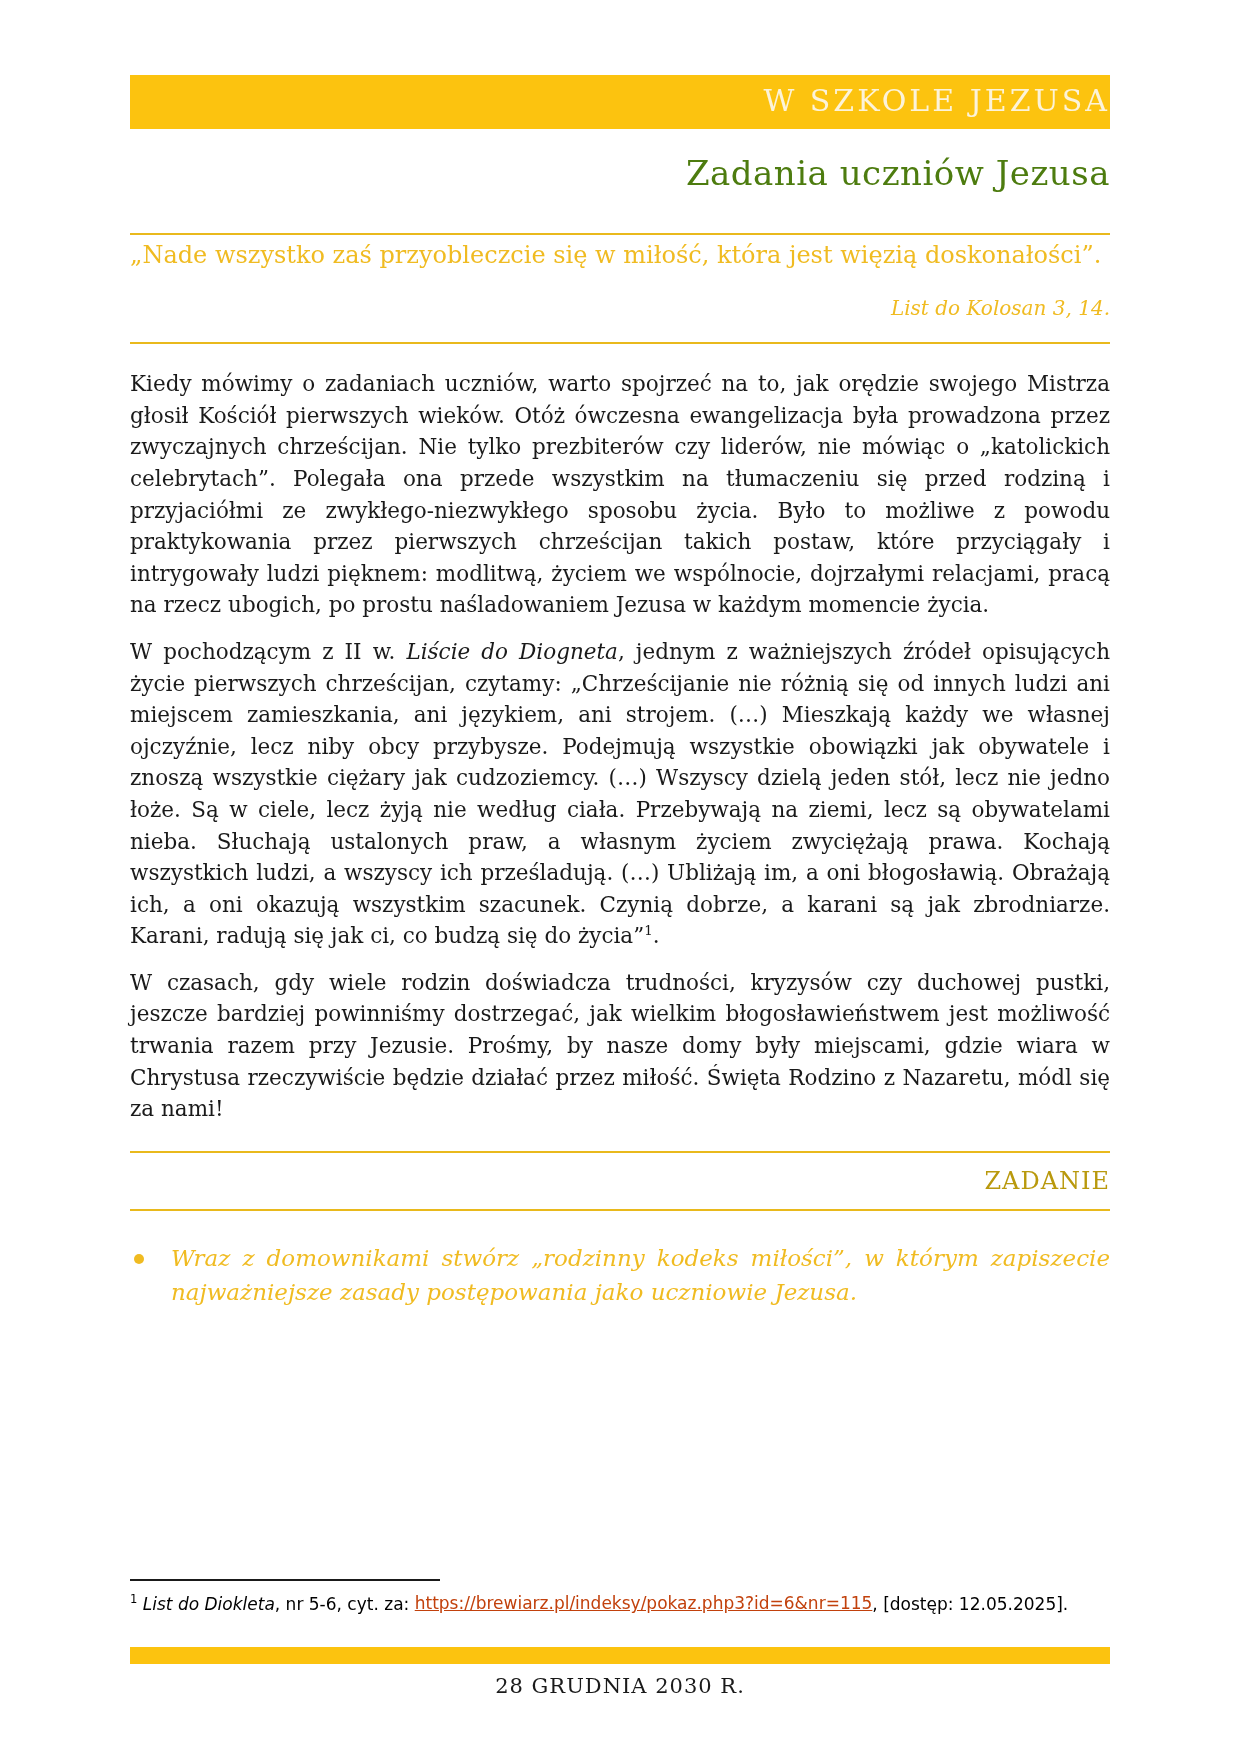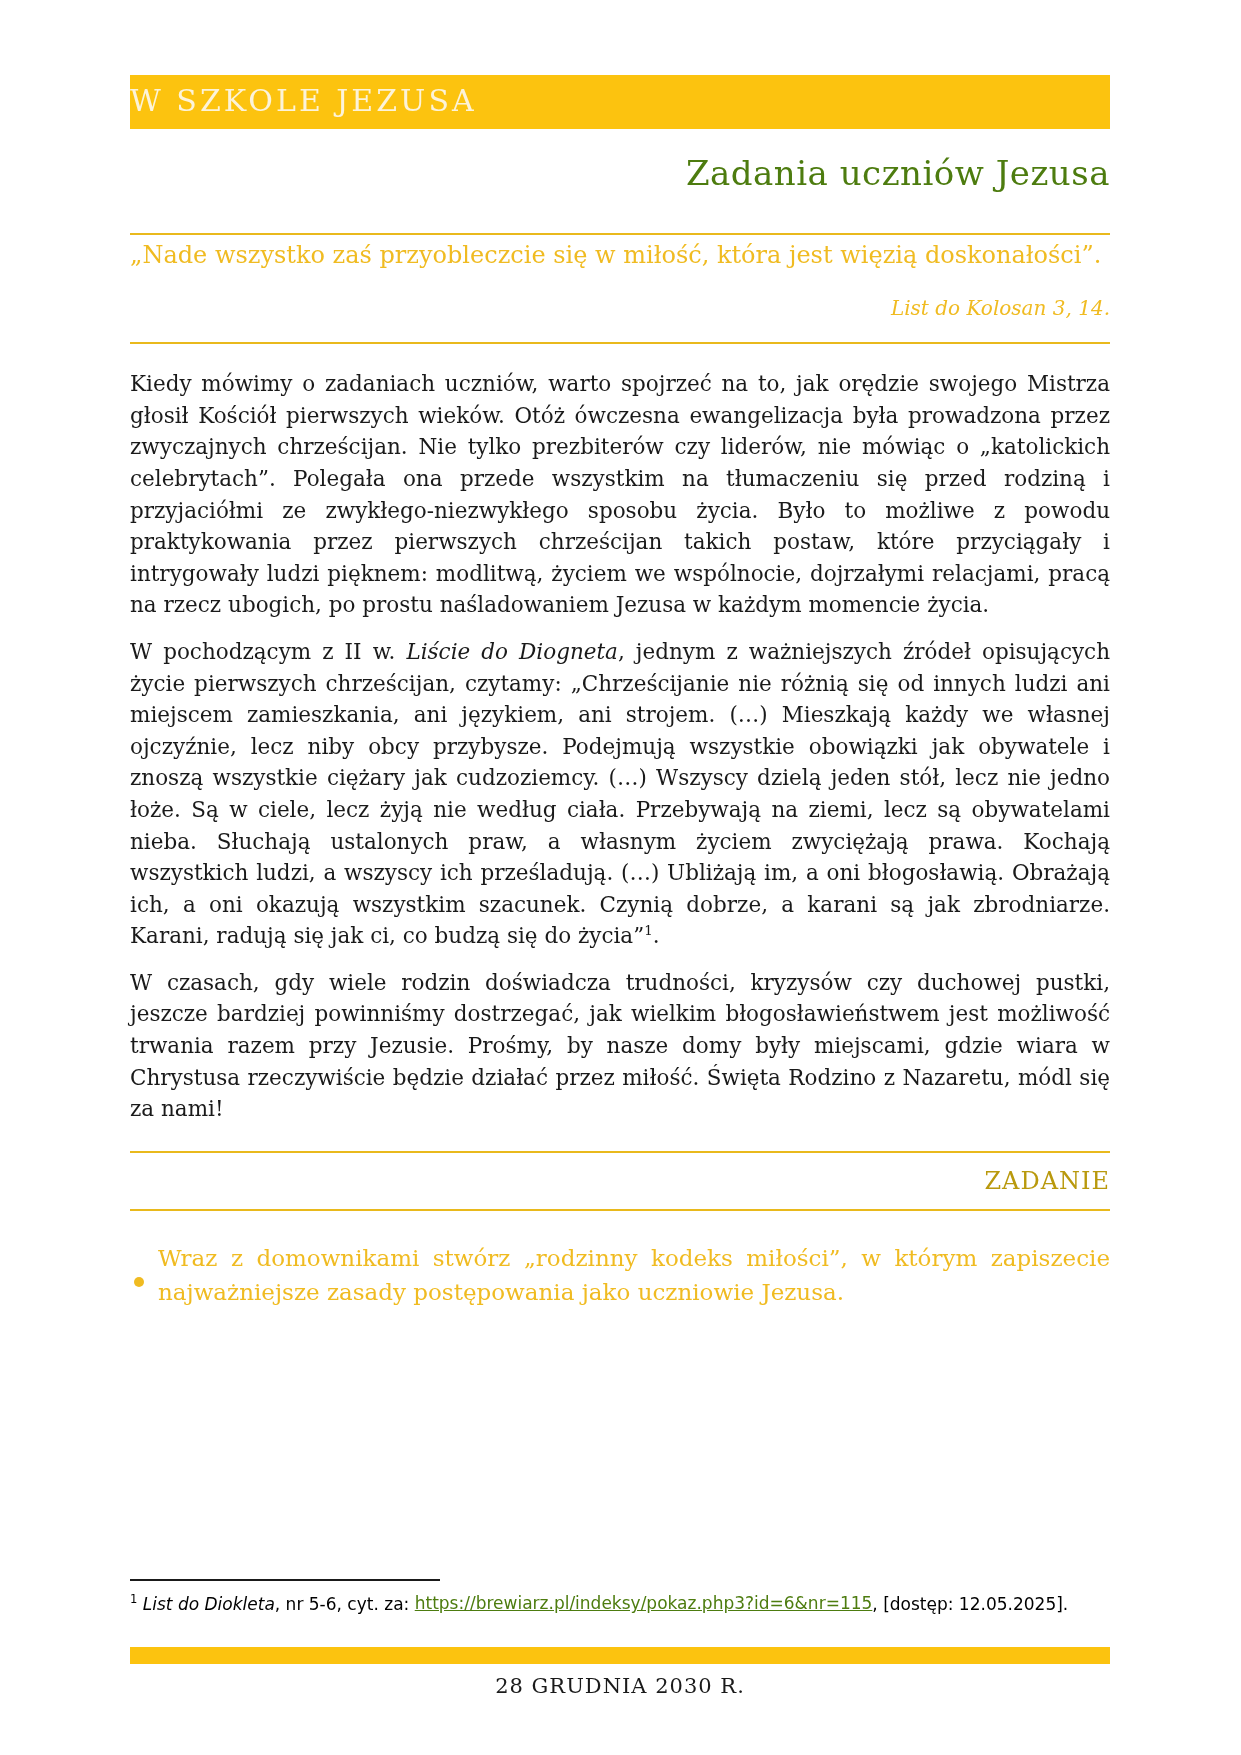--- a/index.html
+++ b/index.html
@@ -11,21 +11,21 @@
     margin: 0 auto;
     background: #ffffff;
     font-family: "DejaVu Serif", "Liberation Serif", serif;
     color: #1a1a1a;
     overflow: hidden;
   }
   .content { padding: 75px 131px 0 130px; }
 
   .banner {
     background: #FCC30F;
-    text-align: left;
+    text-align: right;
     padding: 8px 0 11px;
   }
   .banner-title {
     color: #FCF3D9;
     font-size: 30px;
     letter-spacing: 3px;
     font-weight: 400;
   }
 
   .page-title {
@@ -79,22 +79,23 @@
     color: #B9990D;
     font-size: 24px;
     font-weight: 500;
     letter-spacing: 1px;
   }
   .task-rule-bottom { margin-top: 14px; }
 
   .task-list { margin: 30px 0 0; padding: 0; list-style: none; }
   .task-item {
     display: flex;
-    align-items: center;
-    gap: 14px;
+    align-items: flex-start;
+    gap: 27px;
+    font-style: italic;
   }
   .bullet-dot {
     flex: 0 0 auto;
     width: 10px;
     height: 10px;
     border-radius: 50%;
     background: #F0BB21;
     margin-top: 13px;
     margin-left: 4px;
   }
@@ -118,21 +119,21 @@
     margin: 0 0 10px 0;
   }
   .footnote {
     font-family: "DejaVu Sans", "Liberation Sans", sans-serif;
     font-size: 17px;
     line-height: 1.45;
     color: #000000;
   }
   .footnote sup { font-size: 0.68em; }
   .footnote a {
-    color: #4d7c0f;
+    color: #c2410c;
     margin-top: 23px;
   }
   .footer-bar {
     height: 17px;
     background: #FCC30F;
     margin-top: 31px;
   }
   .footer-date {
     margin-top: 10px;
     text-align: center;

